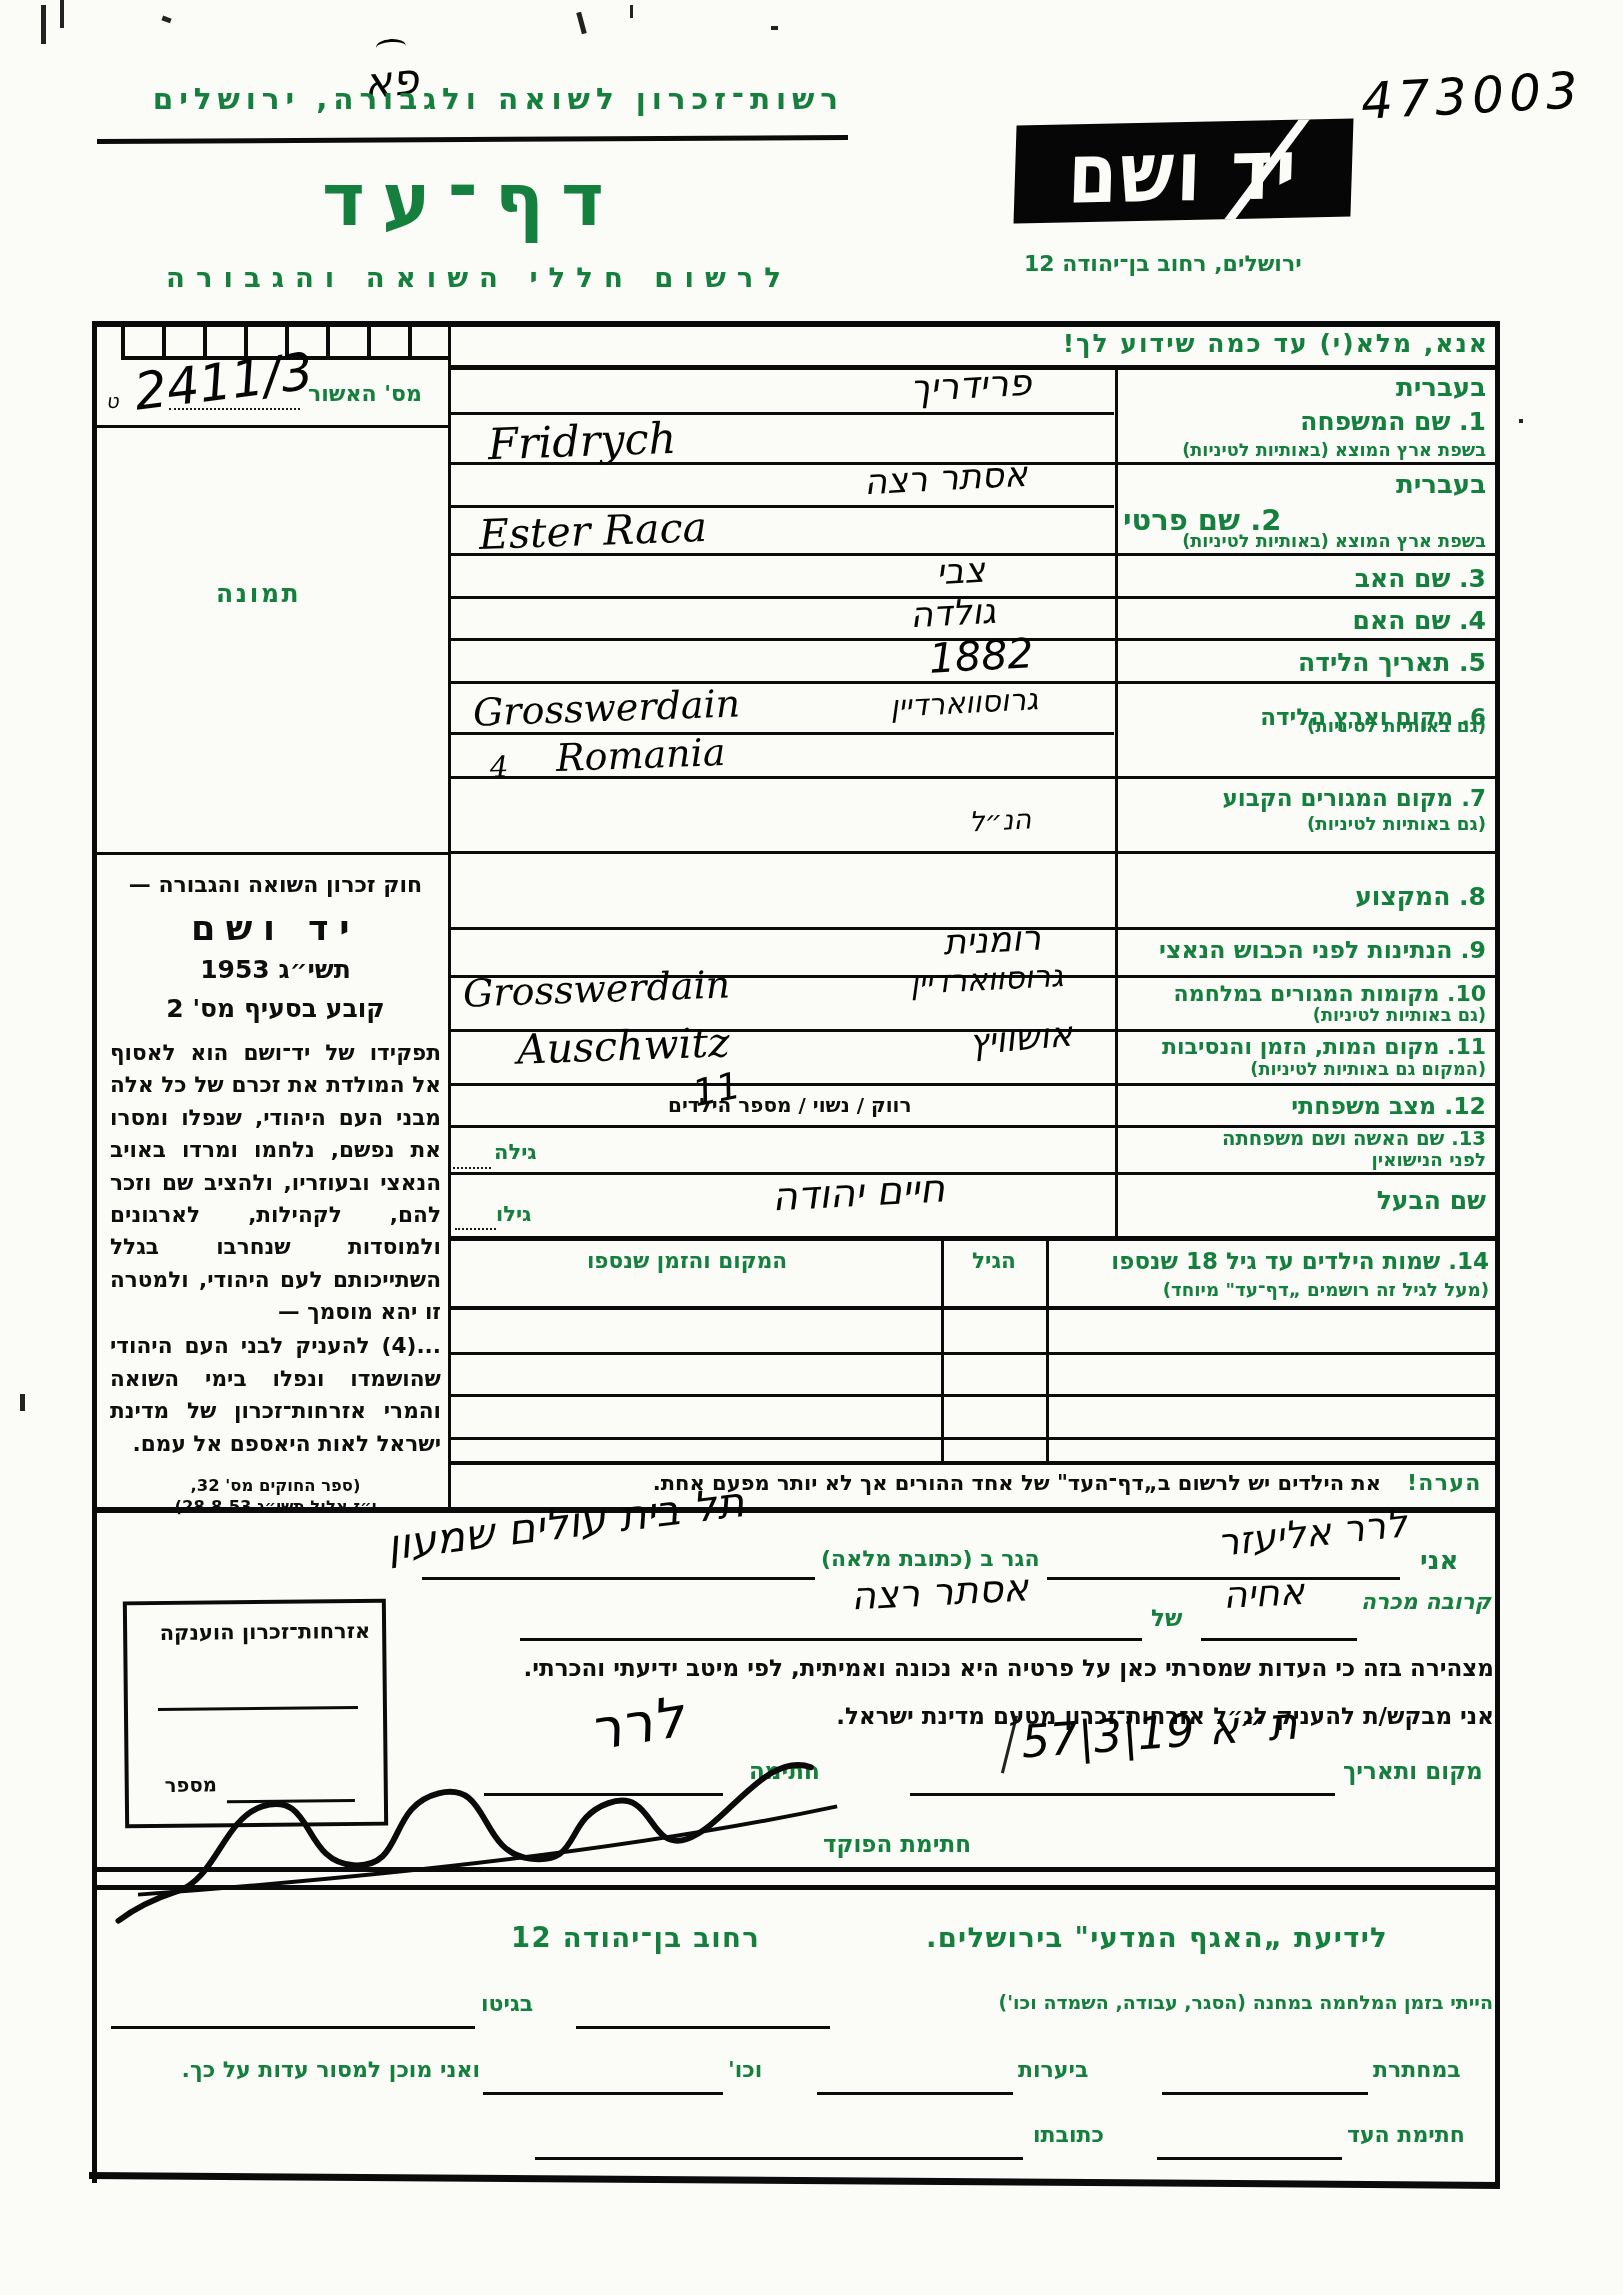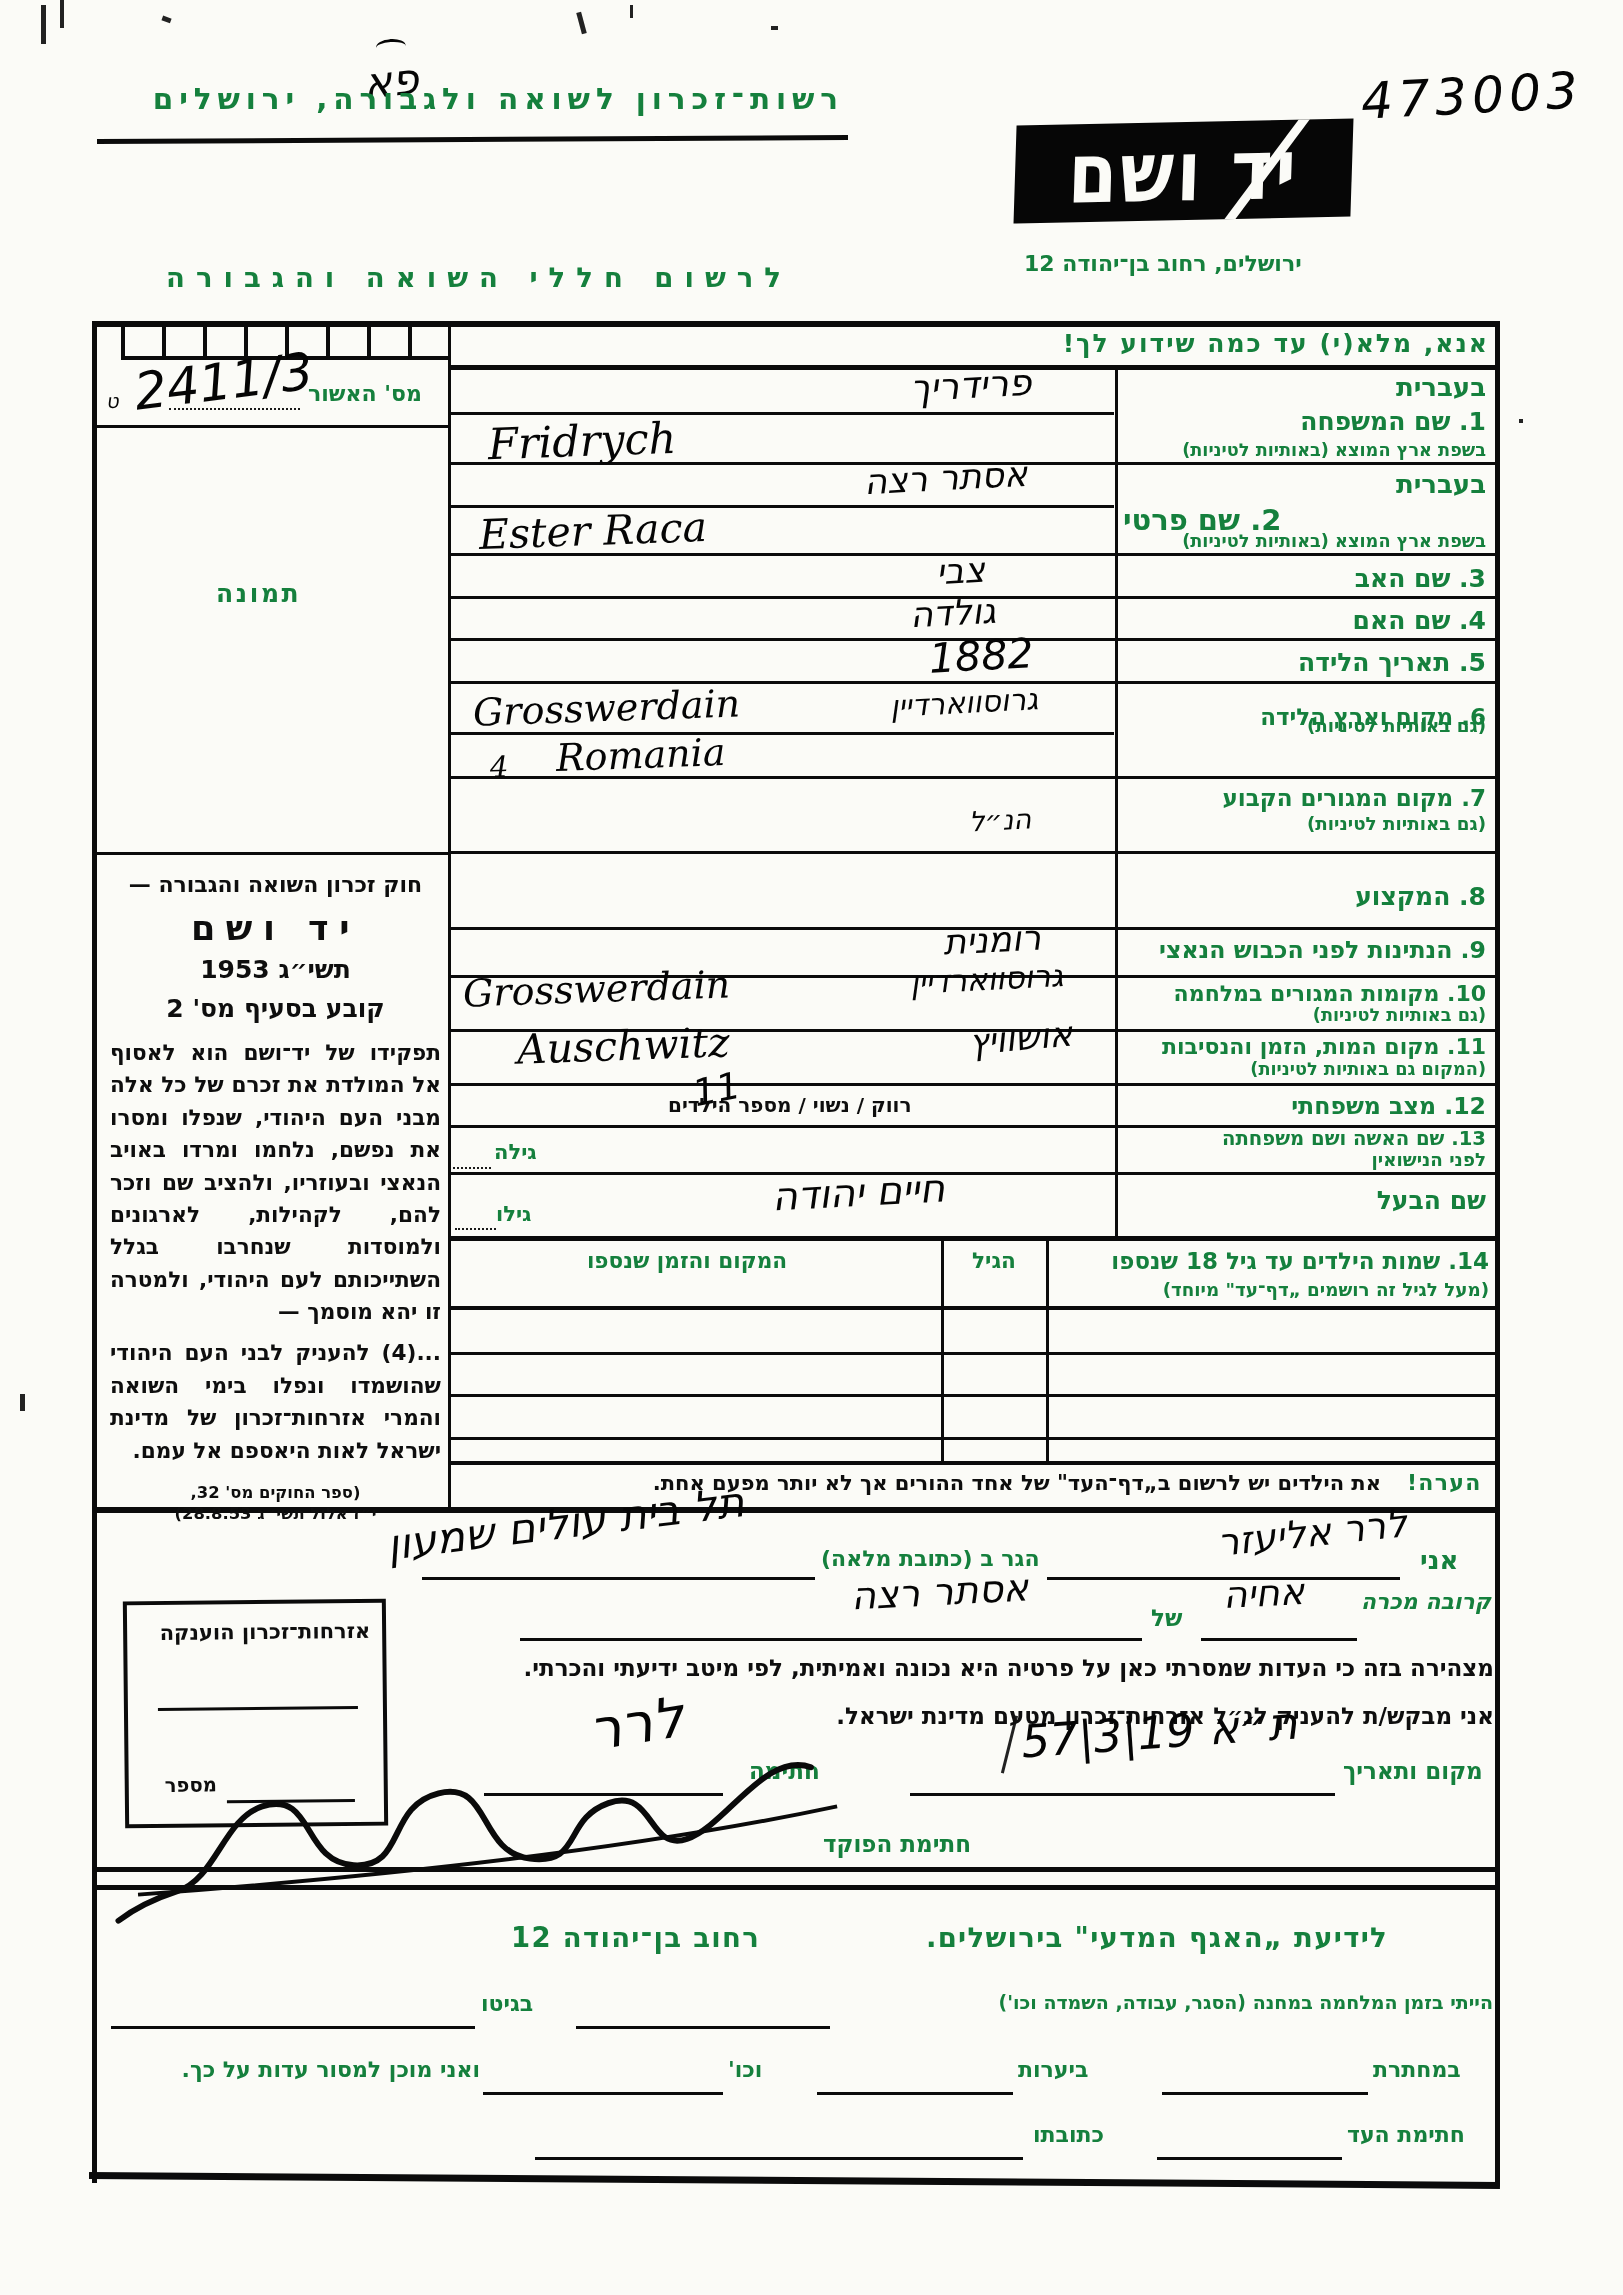--- a/index.html
+++ b/index.html
@@ -33,20 +33,21 @@
   </div>
 
   <div class="hw" style="left:363px;top:56px;font-size:43px;transform:rotate(-6deg);">פא</div>
   <div style="position:absolute;left:376px;top:39px;width:30px;height:13px;border-top:3.3px solid #050505;border-radius:50%;transform:rotate(-4deg);"></div>
 
   <div class="hw" style="left:1361px;top:67px;font-size:50px;letter-spacing:5.2px;transform:rotate(-3deg);">473003</div>
 
   <div class="lbl" style="left:98px;top:82px;width:746px;font-size:29.5px;letter-spacing:5.9px;text-align:right;">רשות־זכרון לשואה ולגבורה, ירושלים</div>
   <div class="rule" style="left:97px;top:137px;width:751px;height:5.2px;transform:rotate(-0.3deg);"></div>
 
+  <div class="lbl" style="left:308px;top:157px;width:327px;font-size:73px;letter-spacing:17px;text-align:center;">דף־עד</div>
 
   <div class="lbl" style="left:98px;top:261px;width:694px;font-size:27.5px;letter-spacing:11px;text-align:right;">לרשום חללי השואה והגבורה</div>
 
   <div style="position:absolute;left:1015px;top:122px;width:337px;height:98px;background:#060606;transform:rotate(-1.2deg) skewX(-3deg);display:flex;align-items:center;justify-content:center;overflow:hidden;">
     <span style="color:#fbfbf7;font-weight:700;font-size:71px;letter-spacing:2.6px;transform:scaleY(1.18);">יד ושם</span>
     <div style="position:absolute;right:84px;top:-16.4px;width:8.5px;height:137px;background:#fbfbf7;transform:rotate(36deg);"></div>
   </div>
 
   <div class="lbl" style="left:1024px;top:251px;font-size:22px;">ירושלים, רחוב בן־יהודה 12</div>
 
@@ -176,21 +177,21 @@
   <div class="lbl" style="left:1407px;top:1470px;font-size:22px;letter-spacing:1.3px;">הערה!</div>
   <div class="blk" style="left:484px;top:1471px;width:897px;font-size:21px;font-weight:700;text-align:right;white-space:nowrap;">את הילדים יש לרשום ב„דף־העד" של אחד ההורים אך לא יותר מפעם אחת.</div>
   <div class="rule" style="left:92px;top:1507px;width:1405px;height:5.9px;"></div>
 
   <div style="position:absolute;left:110px;top:872px;width:331px;direction:rtl;">
     <div class="blk" style="position:static;font-size:22px;font-weight:700;text-align:center;">חוק זכרון השואה והגבורה —</div>
     <div class="blk" style="position:static;font-size:35px;font-weight:700;text-align:center;letter-spacing:10.5px;margin-top:10.5px;">יד ושם</div>
     <div class="blk" style="position:static;font-size:25px;font-weight:700;text-align:center;margin-top:7.9px;">תשי״ג 1953</div>
     <div class="blk" style="position:static;font-size:25px;font-weight:700;text-align:center;margin-top:9.2px;">קובע בסעיף מס' 2</div>
     <div class="blk" style="position:static;font-size:21.6px;font-weight:700;text-align:justify;line-height:1.5;margin-top:14.4px;">תפקידו של יד־ושם הוא לאסוף אל המולדת את זכרם של כל אלה מבני העם היהודי, שנפלו ומסרו את נפשם, נלחמו ומרדו באויב הנאצי ובעוזריו, ולהציב שם וזכר להם, לקהילות, לארגונים ולמוסדות שנחרבו בגלל השתייכותם לעם היהודי, ולמטרה זו יהא מוסמך —</div>
-    <div class="blk" style="position:static;font-size:21.6px;font-weight:700;text-align:justify;line-height:1.5;margin-top:9px;">...(4) להעניק לבני העם היהודי שהושמדו ונפלו בימי השואה והמרי אזרחות־זכרון של מדינת ישראל לאות היאספם אל עמם.</div>
+    <div class="blk" style="position:static;font-size:21.6px;font-weight:700;text-align:justify;line-height:1.5;margin-top:2px;">...(4) להעניק לבני העם היהודי שהושמדו ונפלו בימי השואה והמרי אזרחות־זכרון של מדינת ישראל לאות היאספם אל עמם.</div>
     <div class="blk" style="position:static;font-size:16.4px;font-weight:700;text-align:center;margin-top:15.7px;">(ספר החוקים מס' 32,</div>
     <div class="blk" style="position:static;font-size:16.4px;font-weight:700;text-align:center;margin-top:2.6px;">י״ז אלול תשי״ג 28.8.53)</div>
   </div>
 
   <div style="position:absolute;left:124px;top:1600px;width:255px;height:219px;border:4.6px solid #0b0b0b;transform:rotate(-0.6deg);">
     <div class="blk" style="right:11.8px;top:15.7px;font-size:21px;font-weight:700;">אזרחות־זכרון הוענקה</div>
     <div class="rule" style="left:29.5px;top:103px;width:200px;"></div>
     <div class="blk" style="left:36px;top:169px;font-size:19.6px;font-weight:700;">מספר</div>
     <div class="rule" style="left:98px;top:196px;width:128px;"></div>
   </div>

